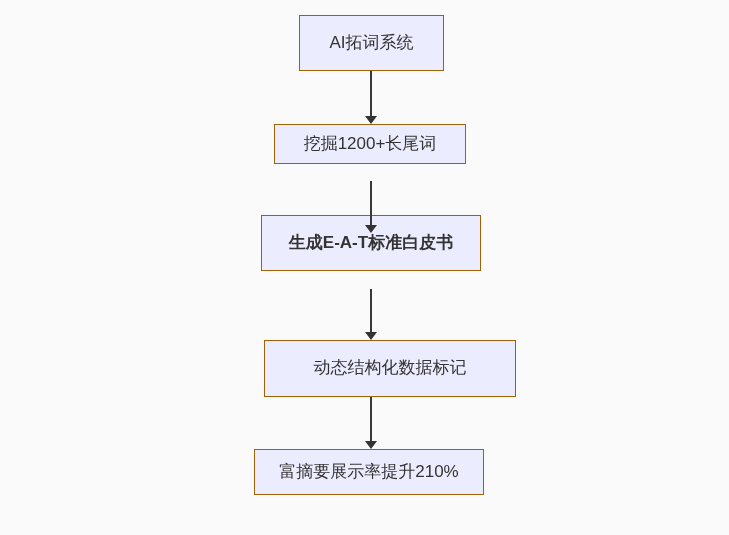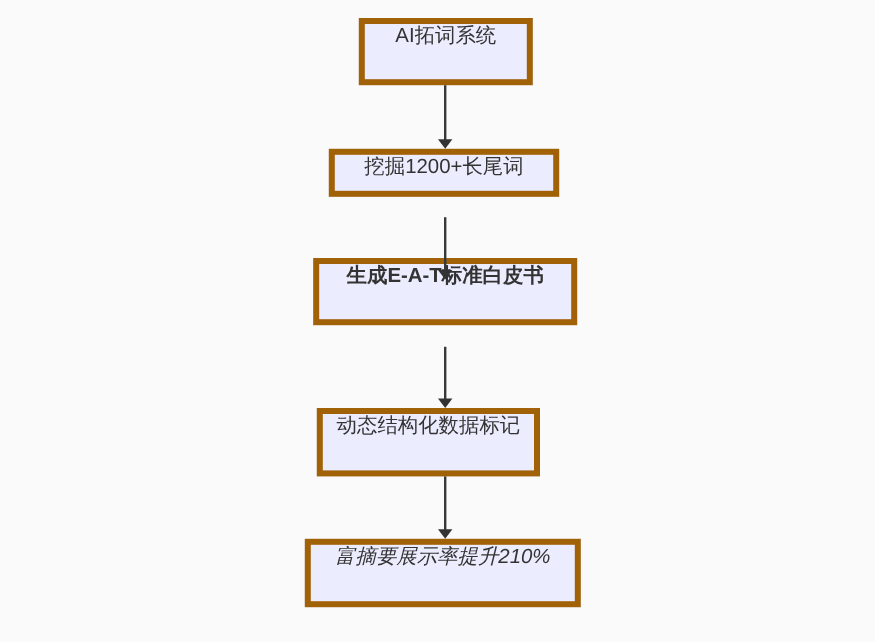--- a/index.html
+++ b/index.html
@@ -16,35 +16,35 @@
   .canvas {
     position: relative;
     width: 729px;
     height: 535px;
     background: #fafafa;
   }
   .node {
     position: absolute;
     box-sizing: border-box;
     background: #ececff;
-    border: 5px solid #a16207;
+    border: 1px solid #a16207;
     display: flex;
-    align-items: flex-start;
+    align-items: center;
     justify-content: center;
     color: #333333;
     font-size: 17px;
     line-height: 1.2;
     text-align: center;
     white-space: nowrap;
   }
   .node-1 { left: 299px; top: 15px;  width: 145px; height: 56px; }
   .node-2 { left: 274px; top: 124px; width: 192px; height: 40px; }
   .node-3 { left: 261px; top: 215px; width: 220px; height: 56px; font-weight: bold; }
-  .node-4 { left: 264px; top: 340px; width: 186px; height: 57px; }
-  .node-5 { left: 254px; top: 449px; width: 230px; height: 57px; font-style: italic; }
+  .node-4 { left: 264px; top: 340px; width: 252px; height: 57px; }
+  .node-5 { left: 254px; top: 449px; width: 230px; height: 46px; }
 
   .edge-line {
     position: absolute;
     left: 370px;
     width: 2px;
     background: #383838;
   }
   .edge-head {
     position: absolute;
     left: 365px;

